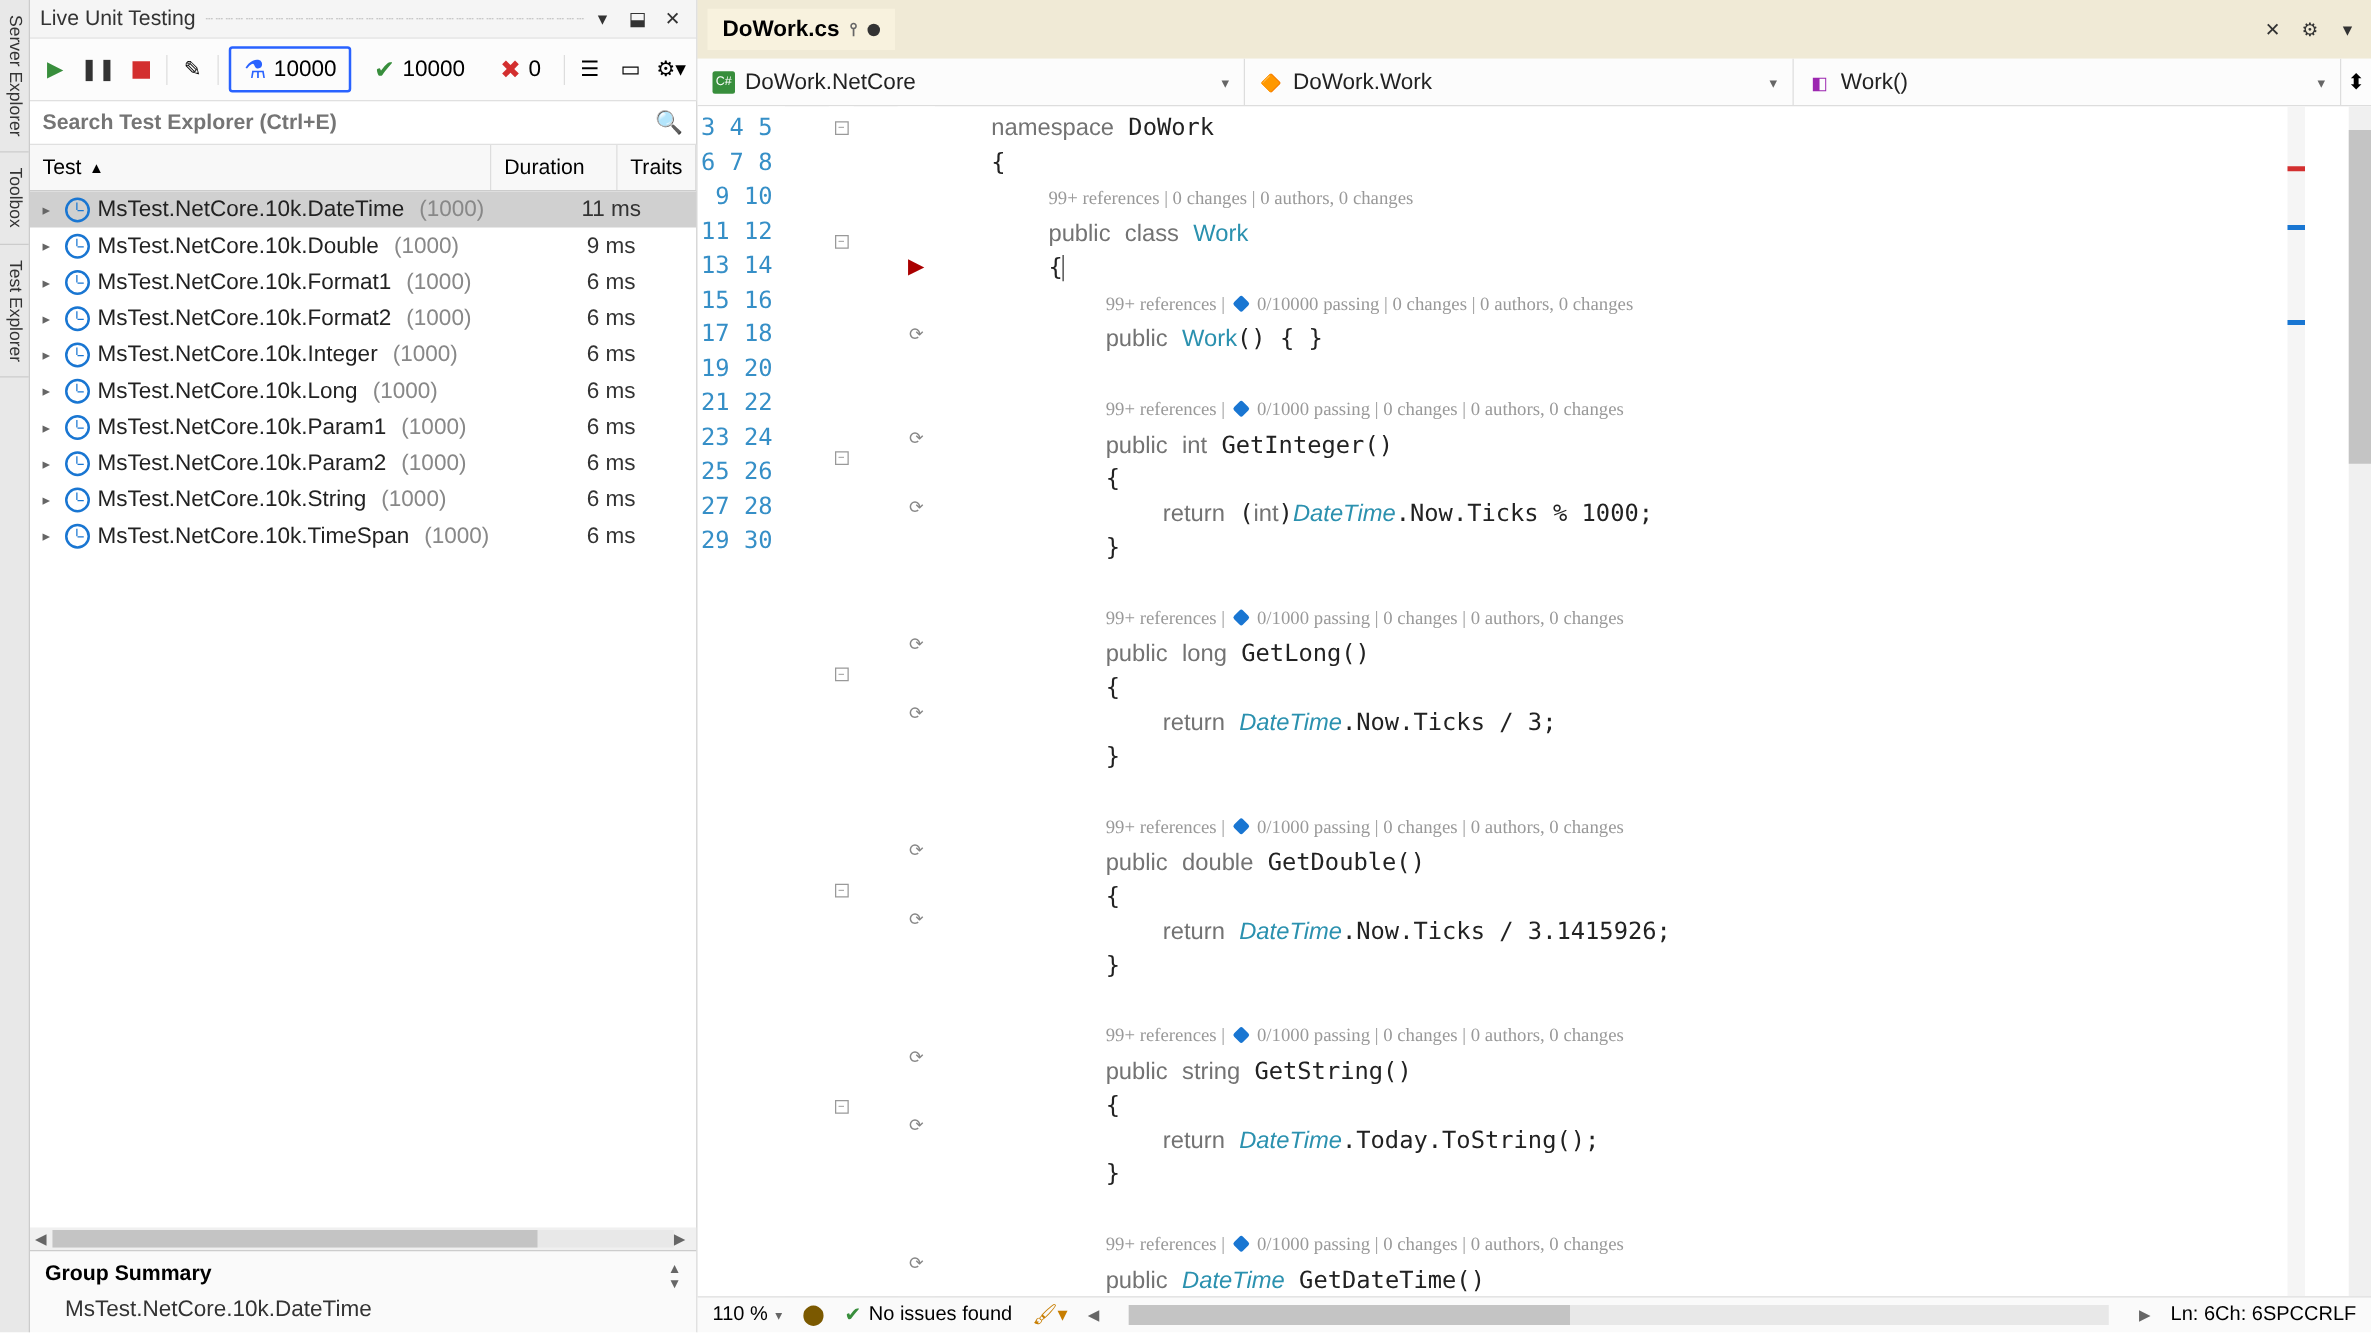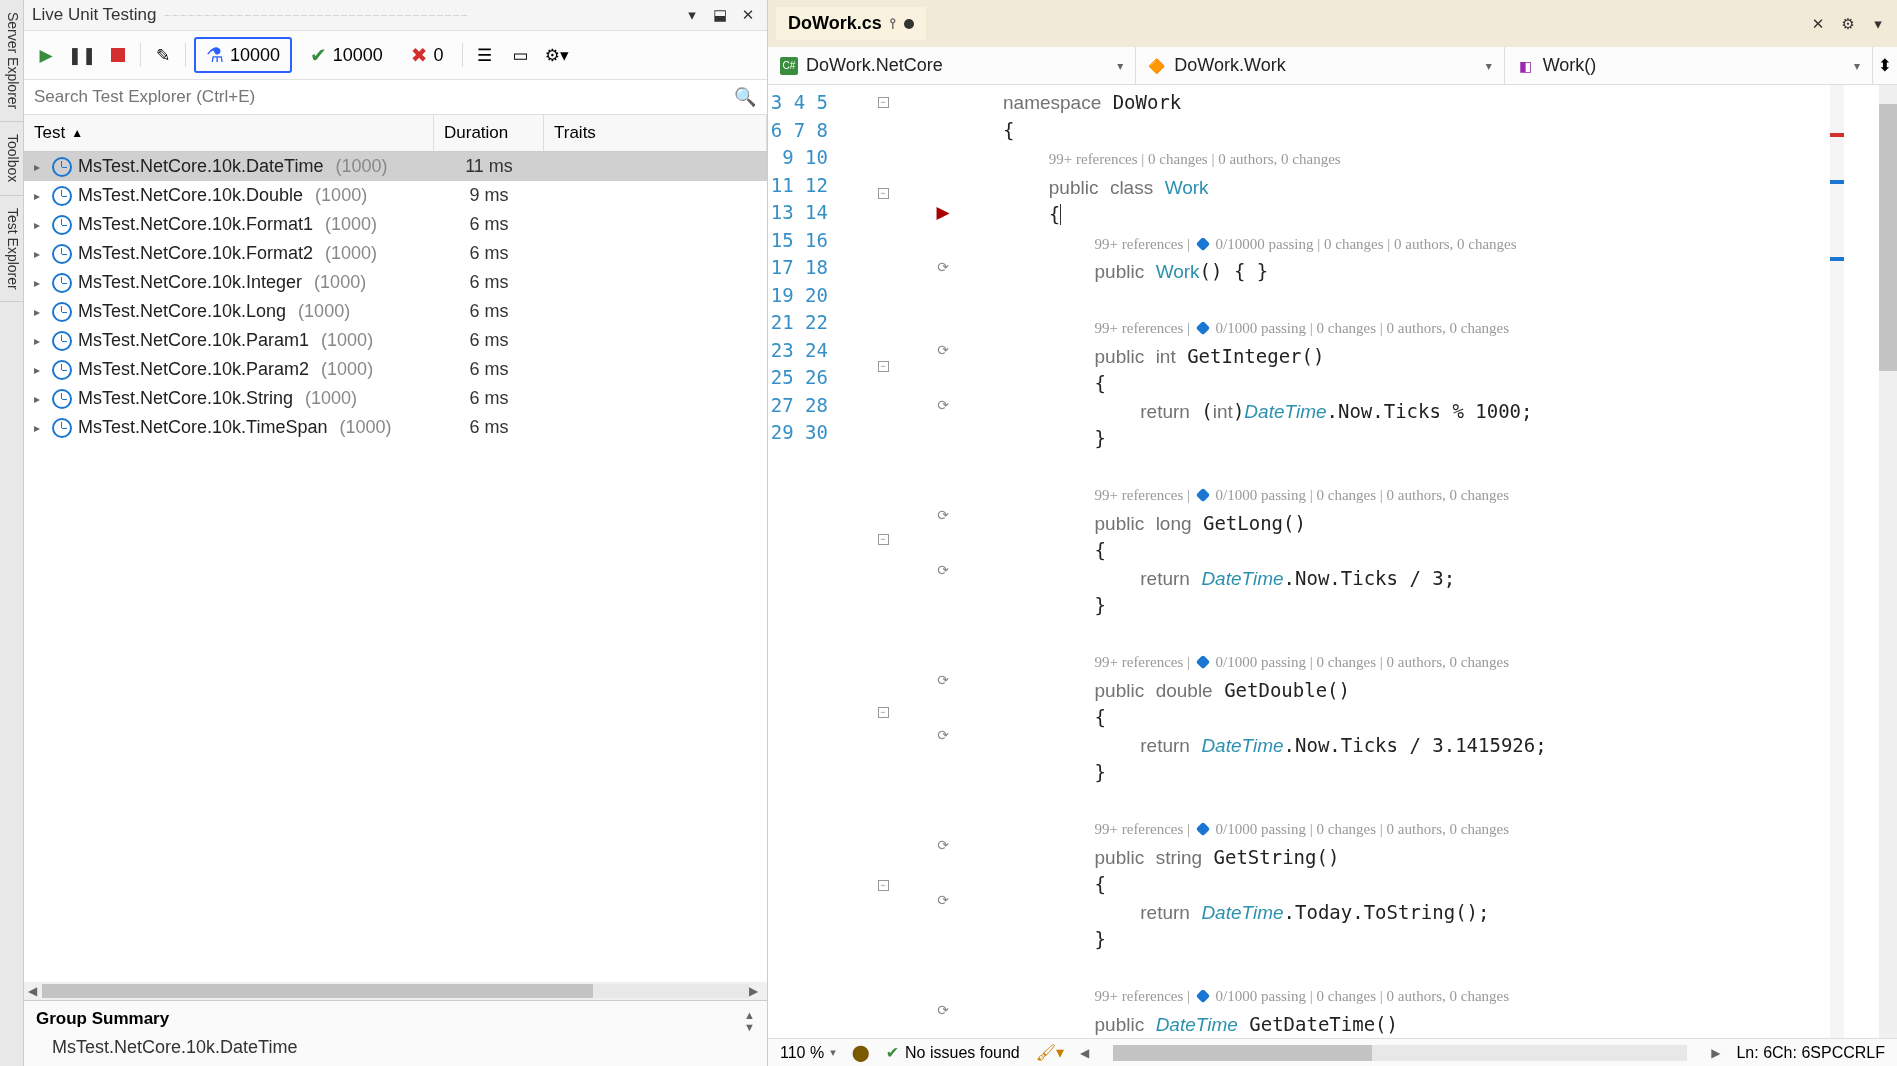--- a/index.html
+++ b/index.html
@@ -1,41 +1,41 @@
 <!DOCTYPE html>
 <html><head>
 <meta charset="utf-8">
 <style>
 * { margin: 0; padding: 0; box-sizing: border-box; font-family: 'Segoe UI', Tahoma, sans-serif; }
 body { display: flex; width: 1897px; height: 1066px; background: #fff; font-size: 17px; overflow: hidden; }
 
 .side-tabs { width: 24px; background: #e8e8e8; border-right: 1px solid #ccc; display: flex; flex-direction: column; }
 .side-tab { writing-mode: vertical-rl; padding: 12px 2px; font-size: 14px; color: #333; cursor: pointer; border-bottom: 1px solid #ccc; text-align: center; }
 
-.test-panel { width: 744px; display: flex; flex-direction: column; border-right: 1px solid #ccc; }
+.test-panel { width: 534px; display: flex; flex-direction: column; border-right: 1px solid #ccc; }
 .panel-header { display: flex; align-items: center; padding: 4px 8px; border-bottom: 1px solid #e0e0e0; background: #f5f5f5; }
 .panel-title { font-size: 17px; color: #333; flex: 0 0 auto; margin-right: 8px; }
 .panel-dots { flex: 1; color: #bbb; font-size: 10px; overflow: hidden; white-space: nowrap; letter-spacing: 2px; }
 .panel-btns { display: flex; gap: 6px; }
 .icon-btn { width: 22px; height: 22px; display: flex; align-items: center; justify-content: center; cursor: pointer; font-size: 15px; color: #333; }
 
 .toolbar { display: flex; align-items: center; padding: 6px 8px; gap: 8px; border-bottom: 1px solid #e0e0e0; background: #fcfcfc; }
 .tb-btn { width: 28px; height: 28px; display: flex; align-items: center; justify-content: center; cursor: pointer; }
 .play { color: #388e3c; }
 .pause { color: #333; }
 .stop { background: #d32f2f; width: 14px; height: 14px; }
 .sep { width: 1px; height: 24px; background: #ddd; }
 .counter { display: flex; align-items: center; gap: 6px; padding: 4px 10px; border-radius: 3px; font-size: 18px; }
 .counter.running { border: 2px solid #2962ff; }
 .flask { color: #2962ff; font-size: 20px; }
 .check { color: #388e3c; font-size: 20px; }
 .cross { color: #d32f2f; font-size: 20px; }
 
 .search-box { display: flex; align-items: center; padding: 6px 10px; border-bottom: 1px solid #e0e0e0; }
-.search-input { flex: 1; border: none; outline: none; font-size: 17px; color: #8b5cf6; }
+.search-input { flex: 1; border: none; outline: none; font-size: 17px; color: #8b5cf6; font-weight: bold; }
 .search-icon { color: #666; font-size: 18px; cursor: pointer; }
 
 .columns { display: flex; border-bottom: 1px solid #ccc; background: #f8f8f8; }
 .col { padding: 8px 10px; font-size: 17px; border-right: 1px solid #ddd; }
 .col-test { width: 410px; display: flex; align-items: center; gap: 6px; }
 .col-duration { width: 110px; }
 .col-traits { flex: 1; }
 .sort-arrow { font-size: 12px; }
 
 .test-list { flex: 1; overflow: auto; }

